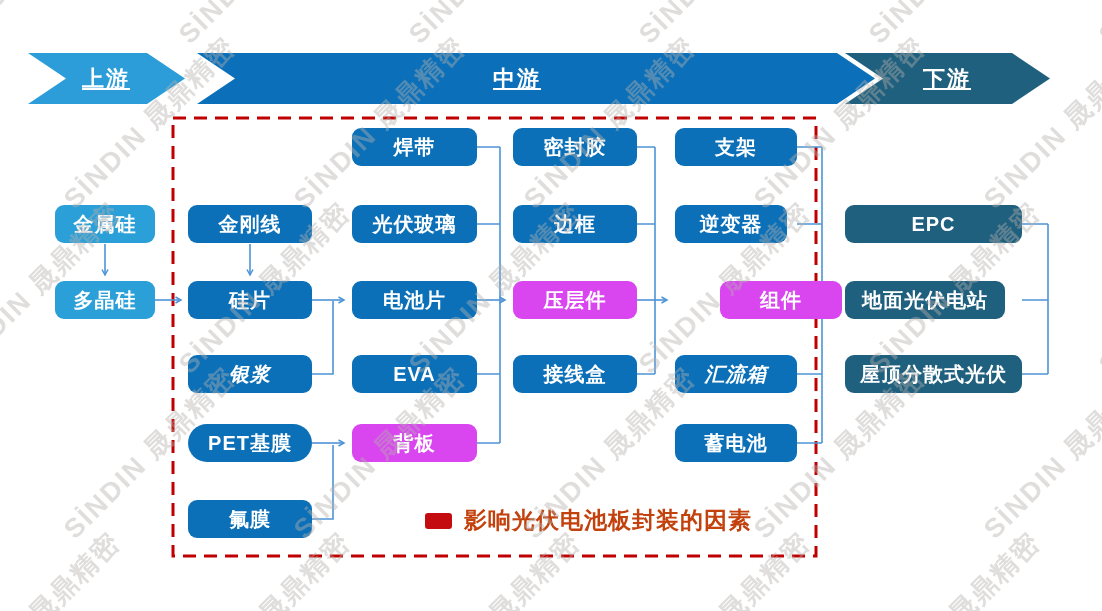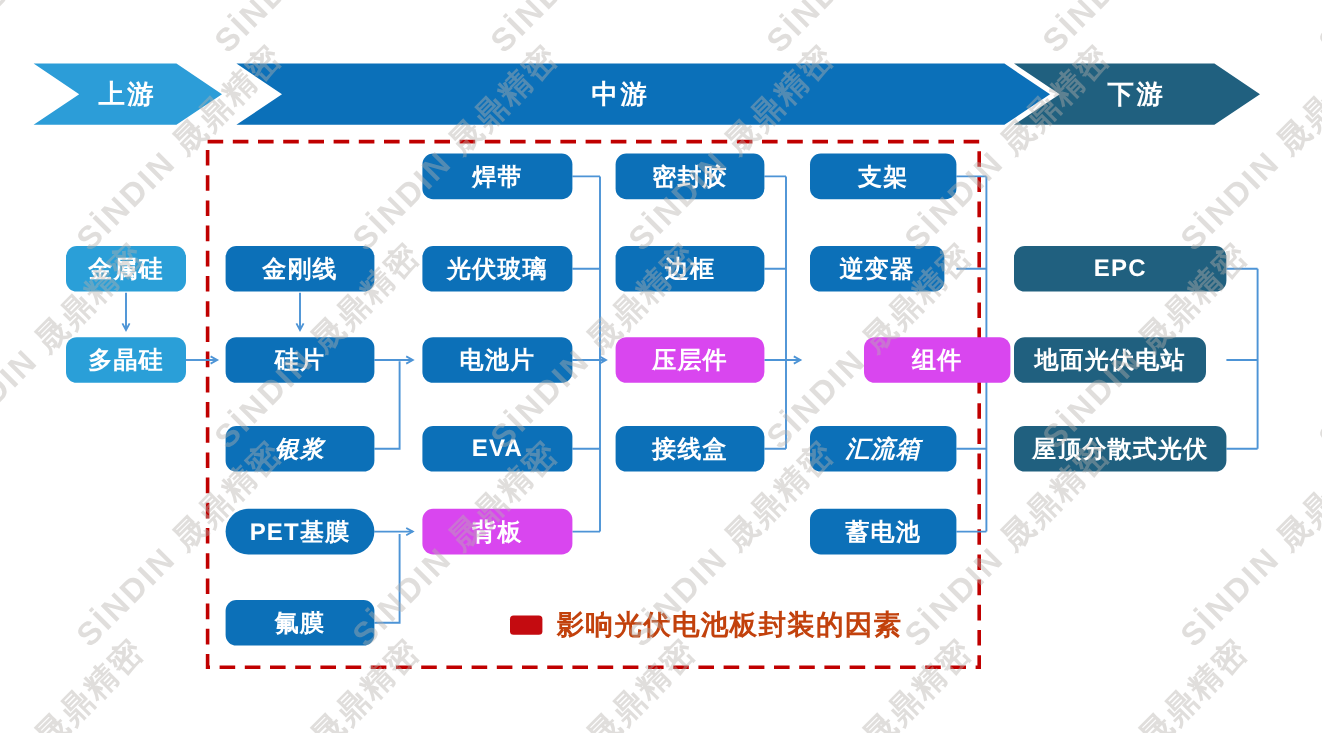--- a/index.html
+++ b/index.html
@@ -4,21 +4,21 @@
 <style>
   html,body{margin:0;padding:0;background:#ffffff;}
   .stage{
     position:relative;width:1102px;height:611px;background:#ffffff;overflow:hidden;
     font-family:"Liberation Sans","DejaVu Sans",sans-serif;
   }
   svg.diagram{position:absolute;left:0;top:0;z-index:1;}
   .banner-label{
     position:absolute;top:64px;height:30px;z-index:2;
     display:flex;align-items:center;justify-content:center;
-    color:#ffffff;font-size:22px;font-weight:bold;letter-spacing:2px;
+    color:#ffffff;font-size:22px;font-weight:bold;letter-spacing:2px;text-decoration:underline;
   }
   .node{
     position:absolute;height:38px;z-index:2;border-radius:9px;
     display:flex;align-items:center;justify-content:center;
     color:#ffffff;font-size:20px;font-weight:bold;letter-spacing:1px;
   }
   .node.light{background:#2A9FD8;}
   .node.blue{background:#0C70B8;}
   .node.red{background:#d946ef;}
   .node.teal{background:#20607F;}

